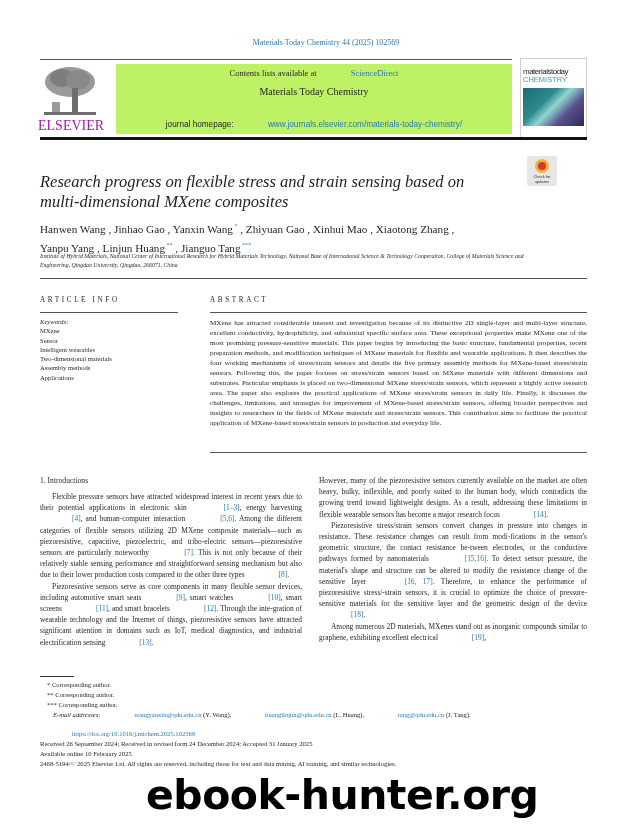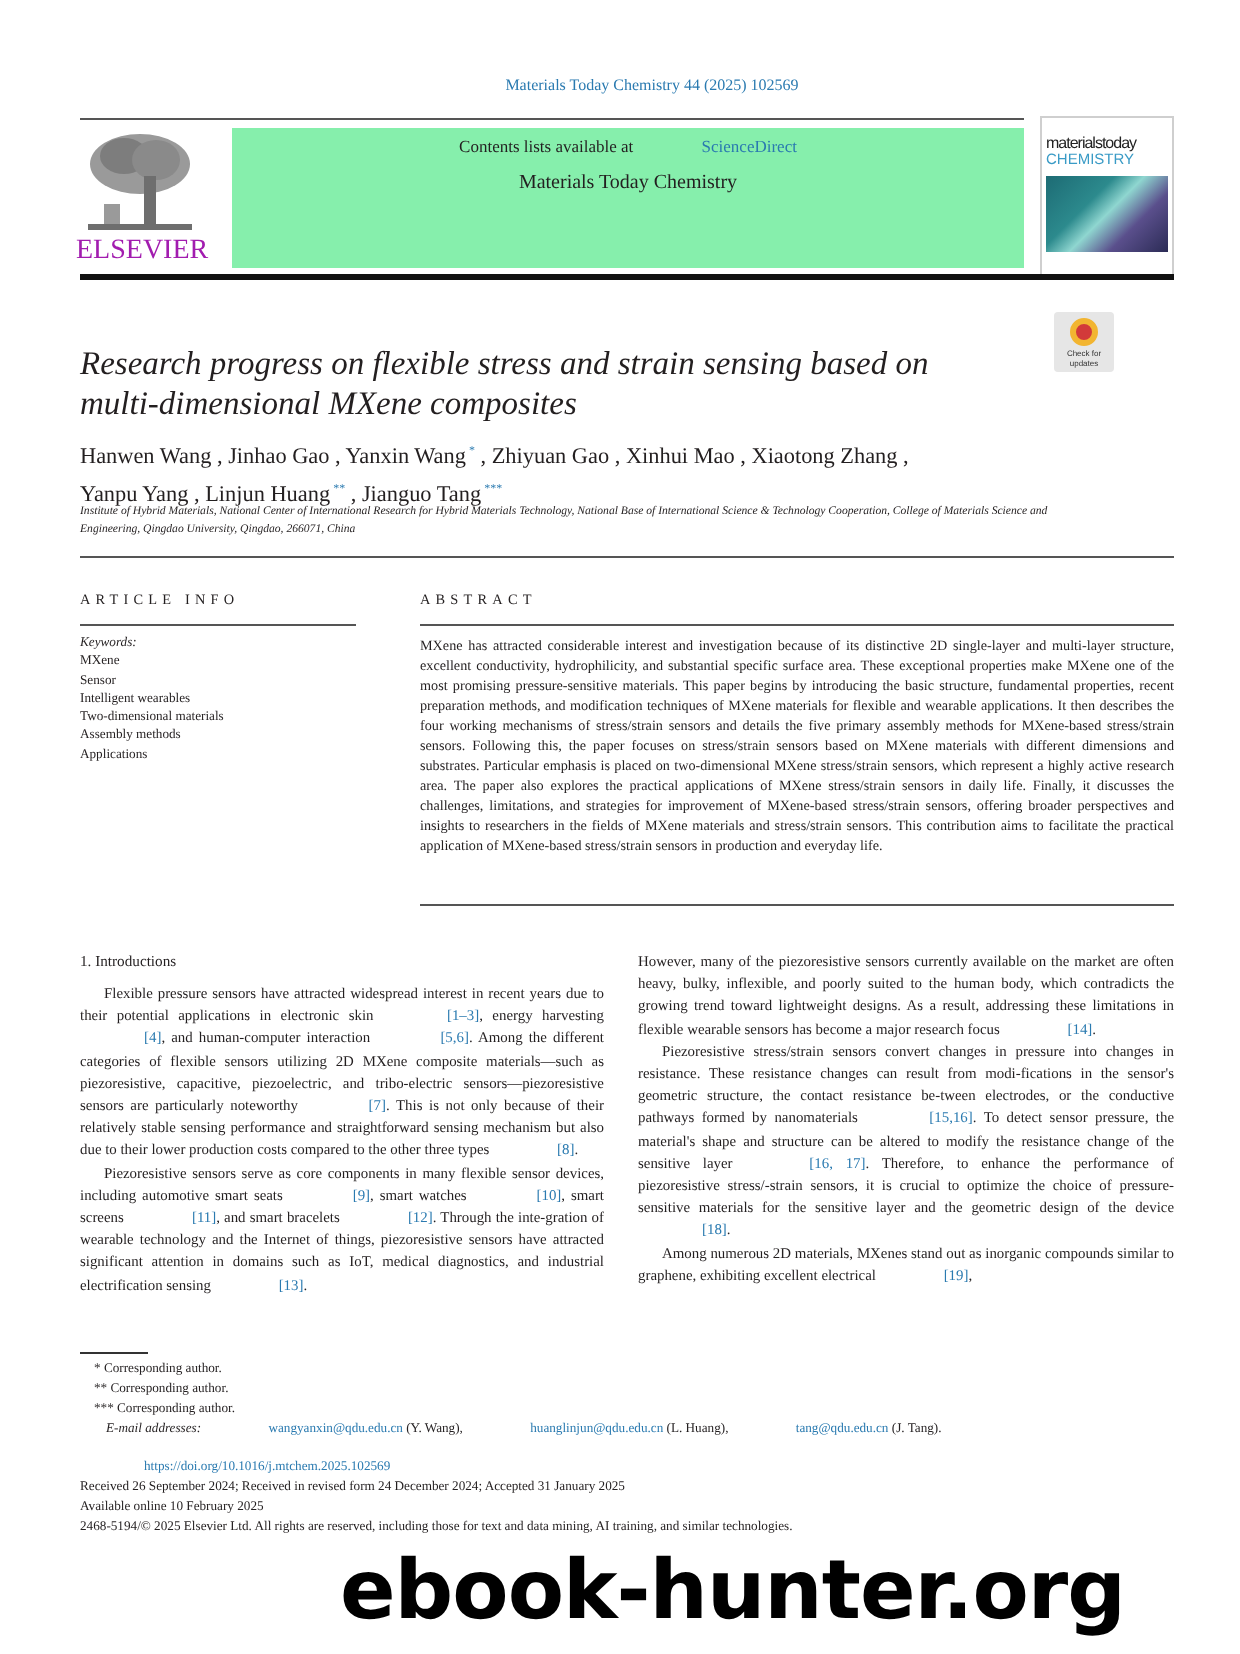--- a/index.html
+++ b/index.html
@@ -7,21 +7,21 @@
   body { font-family: "Liberation Serif", "DejaVu Serif", serif; color: #231f20; position: relative; }
   .link { color: #2a7ab0; padding-left: 32px; }
 
   .journal-ref { position: absolute; top: 38px; left: 0; width: 620px; text-align: center; font-size: 8px; color: #2a7ab0; }
 
   .masthead-topline { position: absolute; top: 59px; left: 40px; width: 472px; height: 1px; background: #555; }
   .elsevier-logo { position: absolute; top: 64px; left: 38px; width: 64px; height: 70px; }
   .elsevier-tree { position: absolute; top: 0; left: 4px; width: 56px; height: 54px; }
   .elsevier-word { position: absolute; bottom: 0; left: 0; width: 64px; text-align: center; font-size: 14px; color: #a21caf; letter-spacing: 0px; font-family: "Liberation Serif", serif; }
 
-  .masthead-box { position: absolute; top: 64px; left: 116px; width: 396px; height: 70px; background: #86efac; }
+  .masthead-box { position: absolute; top: 64px; left: 116px; width: 396px; height: 70px; background: #bef264; }
   .contents-line { position: absolute; top: 4px; left: 0; width: 100%; text-align: center; font-size: 8.5px; }
   .journal-title { position: absolute; top: 22px; left: 0; width: 100%; text-align: center; font-size: 10px; }
   .homepage-line { position: absolute; top: 56px; left: 0; width: 100%; text-align: center; font-size: 8.2px; font-family: "Liberation Sans", sans-serif; }
 
   .cover { position: absolute; top: 58px; left: 520px; width: 67px; height: 82px; border: 1px solid #cfcfcf; background: #fff; overflow: hidden; }
   .cover-brand { position: absolute; top: 9px; left: 2px; font-family: "Liberation Sans", sans-serif; font-size: 8px; letter-spacing: -0.5px; color: #222; line-height: 8px; }
   .cover-sub { position: absolute; top: 17px; left: 2px; font-family: "Liberation Sans", sans-serif; font-size: 7.5px; color: #3a9bc6; letter-spacing: 0px; line-height: 8px; }
   .cover-img { position: absolute; top: 29px; left: 2px; width: 61px; height: 38px; background: linear-gradient(135deg, #1d6b74 0%, #2c8a8d 35%, #8fd6d0 50%, #5a4f8c 70%, #2b2b55 100%); }
 
   .masthead-bottomline { position: absolute; top: 137px; left: 40px; width: 547px; height: 3px; background: #111; }
@@ -57,21 +57,21 @@
   .fn-rule { position: absolute; top: 676px; left: 40px; width: 34px; height: 1px; background: #333; }
   .footnotes { position: absolute; top: 680px; left: 40px; width: 520px; font-size: 6.6px; line-height: 10px; }
   .footnotes .fn1 { padding-left: 7px; }
   .footnotes .fn2 { padding-left: 7px; }
   .footnotes .fn3 { padding-left: 7px; }
   .footnotes .email { padding-left: 13px; }
   .footnotes .email i { font-style: italic; }
 
   .pubinfo { position: absolute; top: 729px; left: 40px; width: 540px; font-size: 6.6px; line-height: 10px; }
 
-  .watermark { position: absolute; top: 770px; left: 146px; font-family: "DejaVu Sans", sans-serif; font-weight: bold; font-size: 41px; color: #000; letter-spacing: -0.5px; line-height: 50px; margin-left: 24px; }
+  .watermark { position: absolute; top: 770px; left: 146px; font-family: "DejaVu Sans", sans-serif; font-weight: bold; font-size: 41px; color: #000; letter-spacing: -0.5px; line-height: 50px; }
 </style>
 </head>
 <body>
 
 <div class="journal-ref link">Materials Today Chemistry 44 (2025) 102569</div>
 
 <div class="masthead-topline"></div>
 
 <div class="elsevier-logo">
   <svg class="elsevier-tree" viewBox="0 0 56 54">
@@ -84,20 +84,23 @@
     <rect x="10" y="38" width="8" height="10" fill="#9a9a9a"></rect>
   </svg>
   <div class="elsevier-word">ELSEVIER</div>
 </div>
 
 <div class="masthead-box">
   <div class="contents-line">
     <span>Contents lists available at </span><span class="link">ScienceDirect</span>
   </div>
   <div class="journal-title">Materials Today Chemistry</div>
+  <div class="homepage-line">
+    <span>journal homepage: </span><span class="link">www.journals.elsevier.com/materials-today-chemistry/</span>
+  </div>
 </div>
 
 <div class="cover">
   <div class="cover-brand">materialstoday</div>
   <div class="cover-sub">CHEMISTRY</div>
   <div class="cover-img"></div>
 </div>
 
 <div class="masthead-bottomline"></div>
 

